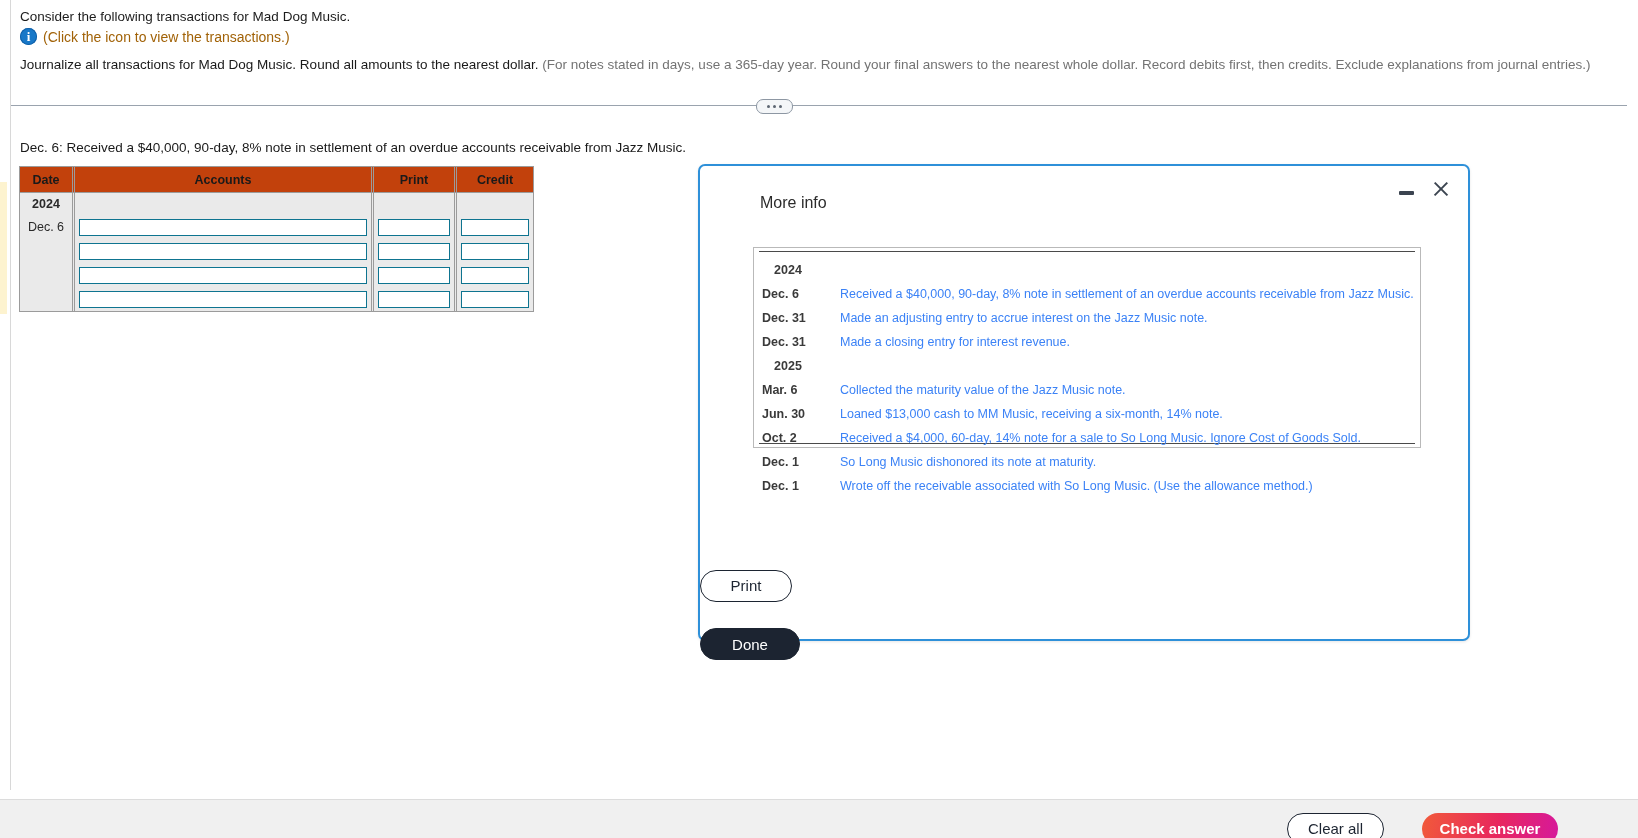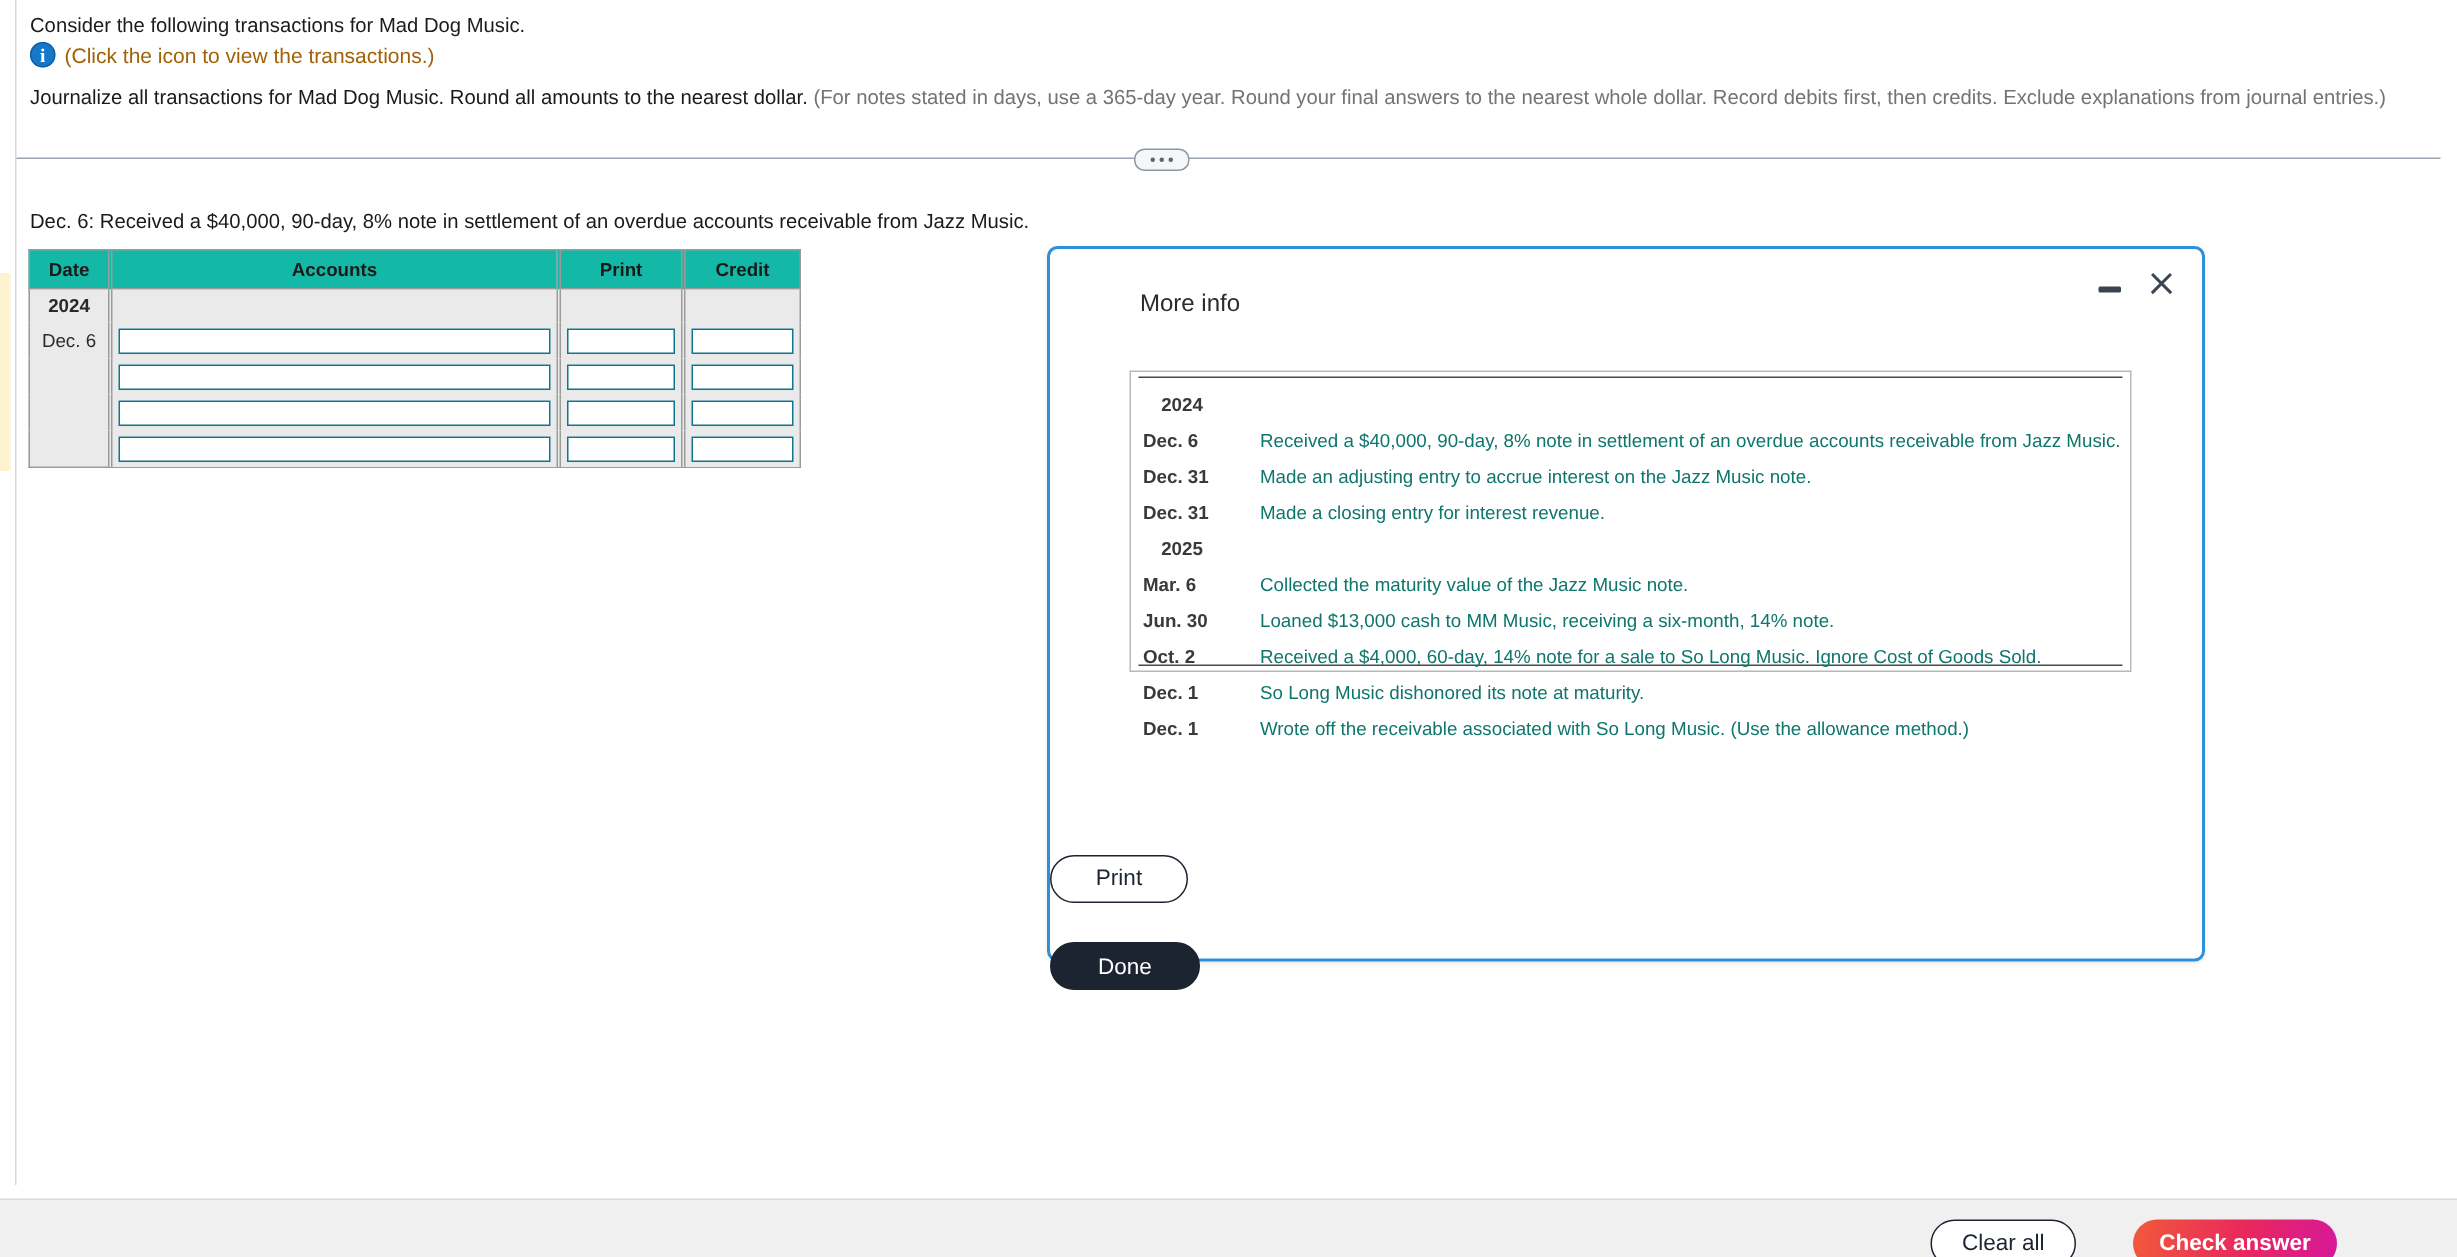--- a/index.html
+++ b/index.html
@@ -136,21 +136,21 @@
   table.journal {
     position: absolute;
     left: 19px;
     top: 166px;
     border-collapse: separate;
     border-spacing: 0;
     background: #eaeaea;
     font-size: 12.5px;
   }
   table.journal th {
-    background: #14b8a6;
+    background: #c2410c;
     font-weight: bold;
     font-size: 12.5px;
     color: #1a1a1a;
     text-align: center;
     height: 25px;
     border-top: 1px solid #9b9b9b;
     border-bottom: 1px solid #9b9b9b;
     padding: 0;
   }
   table.journal th.c-date { width: 52px; border-left: 1px solid #9b9b9b; }
@@ -289,21 +289,21 @@
     box-sizing: border-box;
     white-space: nowrap;
   }
   .info-row.year-row .date {
     text-align: center;
     padding-left: 0;
     padding-right: 18px;
   }
   .info-row .desc {
     font-size: 12.5px;
-    color: #0f766e;
+    color: #3b82f6;
     white-space: nowrap;
   }
 
   .modal-actions {
     position: absolute;
     left: 0; right: 0;
     top: 404px;
     display: flex;
     justify-content: center;
     gap: 26px;

